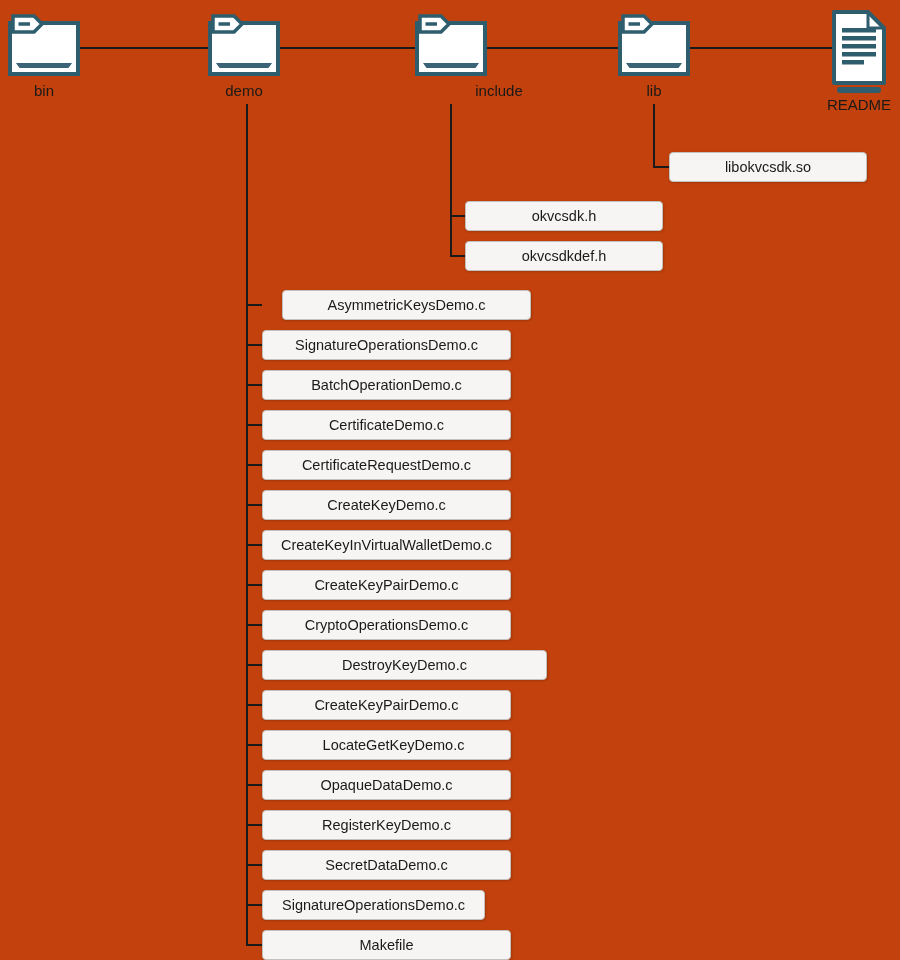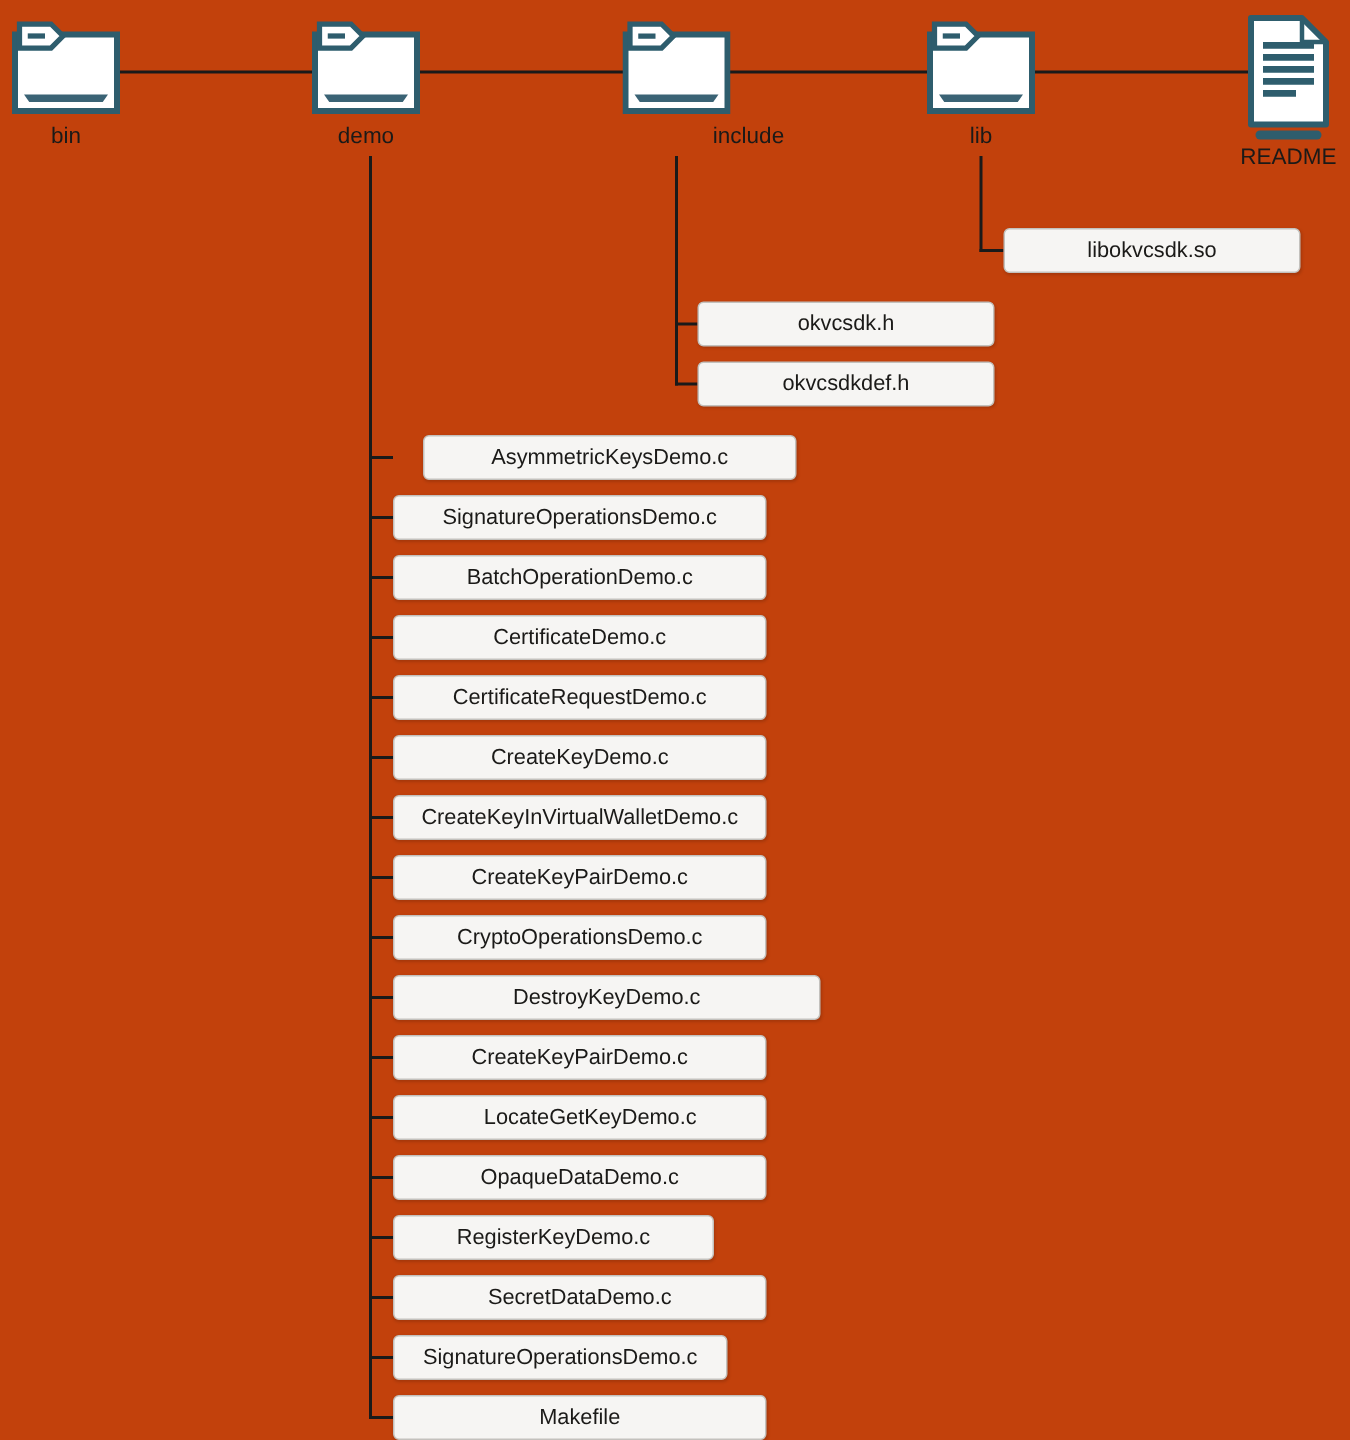--- a/index.html
+++ b/index.html
@@ -85,21 +85,21 @@
     <div class="file-box" style="left: 262px; top: 610px; width: 249px; height: 30px;">CryptoOperationsDemo.c</div>
     <div class="h-line" style="left: 246px; top: 664px; width: 16px; height: 2px;"></div>
     <div class="file-box" style="left: 262px; top: 650px; width: 285px; height: 30px;">DestroyKeyDemo.c</div>
     <div class="h-line" style="left: 246px; top: 704px; width: 16px; height: 2px;"></div>
     <div class="file-box" style="left: 262px; top: 690px; width: 249px; height: 30px;">CreateKeyPairDemo.c</div>
     <div class="h-line" style="left: 246px; top: 744px; width: 16px; height: 2px;"></div>
     <div class="file-box" style="left: 262px; top: 730px; width: 249px; height: 30px; padding-left: 14px;">LocateGetKeyDemo.c</div>
     <div class="h-line" style="left: 246px; top: 784px; width: 16px; height: 2px;"></div>
     <div class="file-box" style="left: 262px; top: 770px; width: 249px; height: 30px; text-align: center;">OpaqueDataDemo.c</div>
     <div class="h-line" style="left: 246px; top: 824px; width: 16px; height: 2px;"></div>
-    <div class="file-box" style="left: 262px; top: 810px; width: 214px; height: 30px;">RegisterKeyDemo.c</div>
+    <div class="file-box" style="left: 262px; top: 810px; width: 249px; height: 30px;">RegisterKeyDemo.c</div>
     <div class="h-line" style="left: 246px; top: 864px; width: 16px; height: 2px;"></div>
     <div class="file-box" style="left: 262px; top: 850px; width: 249px; height: 30px;">SecretDataDemo.c</div>
     <div class="h-line" style="left: 246px; top: 904px; width: 16px; height: 2px;"></div>
     <div class="file-box" style="left: 262px; top: 890px; width: 223px; height: 30px;">SignatureOperationsDemo.c</div>
     <div class="h-line" style="left: 246px; top: 944px; width: 16px; height: 2px;"></div>
     <div class="file-box" style="left: 262px; top: 930px; width: 249px; height: 30px;">Makefile</div>
     <div class="node-icon" style="left: 415px; top: 14px;"><svg width="72" height="62" viewBox="0 0 72 62">
         <rect x="2" y="9" width="68" height="51" fill="#fff" stroke="#2e5d6d" stroke-width="4"></rect>
         <polygon points="5,2 26,2 34,10 26,18 5,18" fill="#fff" stroke="#2e5d6d" stroke-width="3.5"></polygon>
         <line x1="10.5" y1="10" x2="22" y2="10" stroke="#2e5d6d" stroke-width="3.5"></line>

